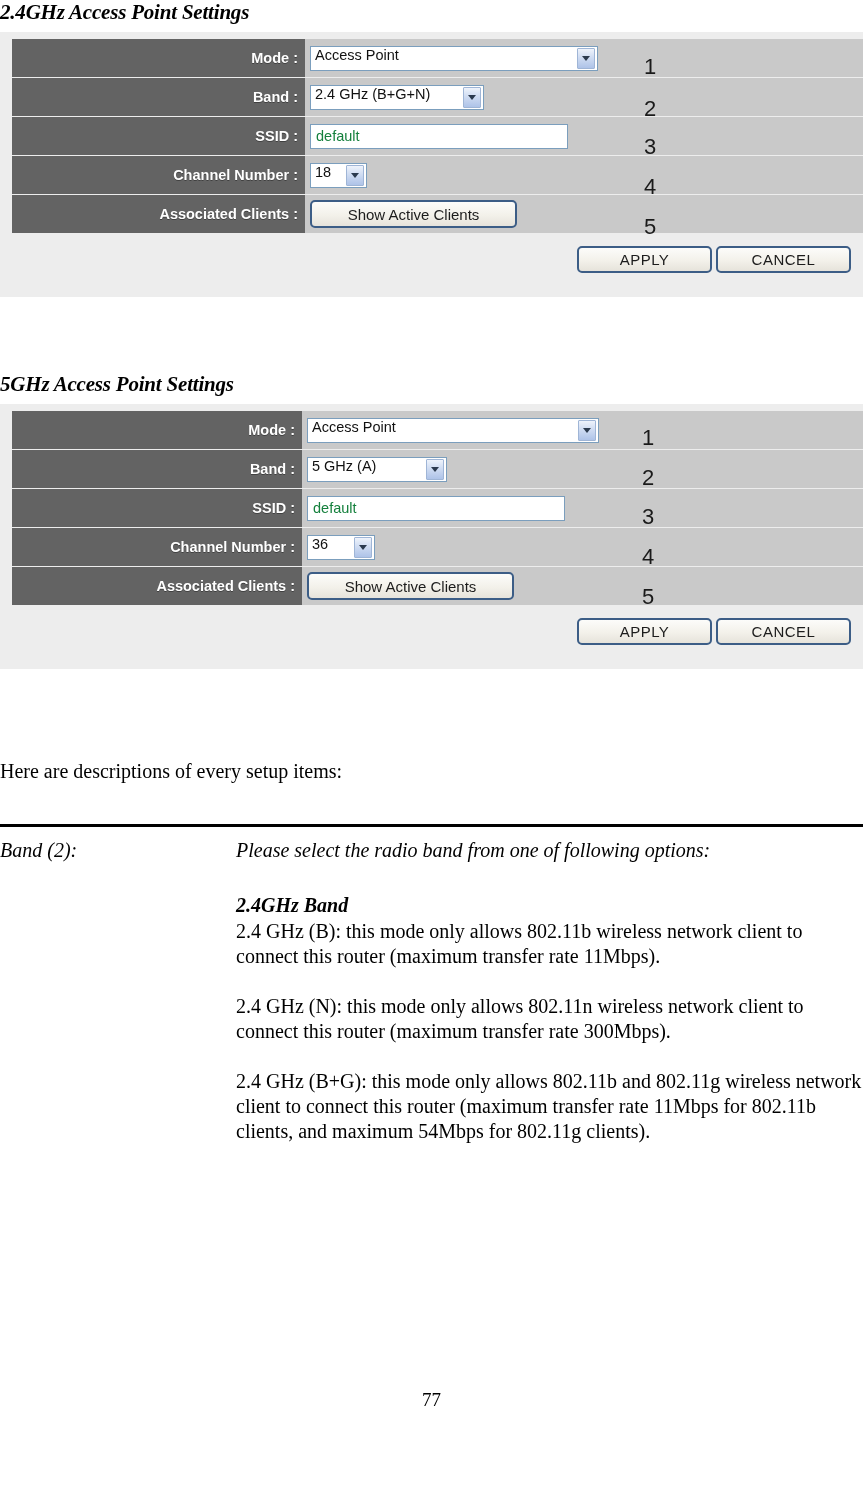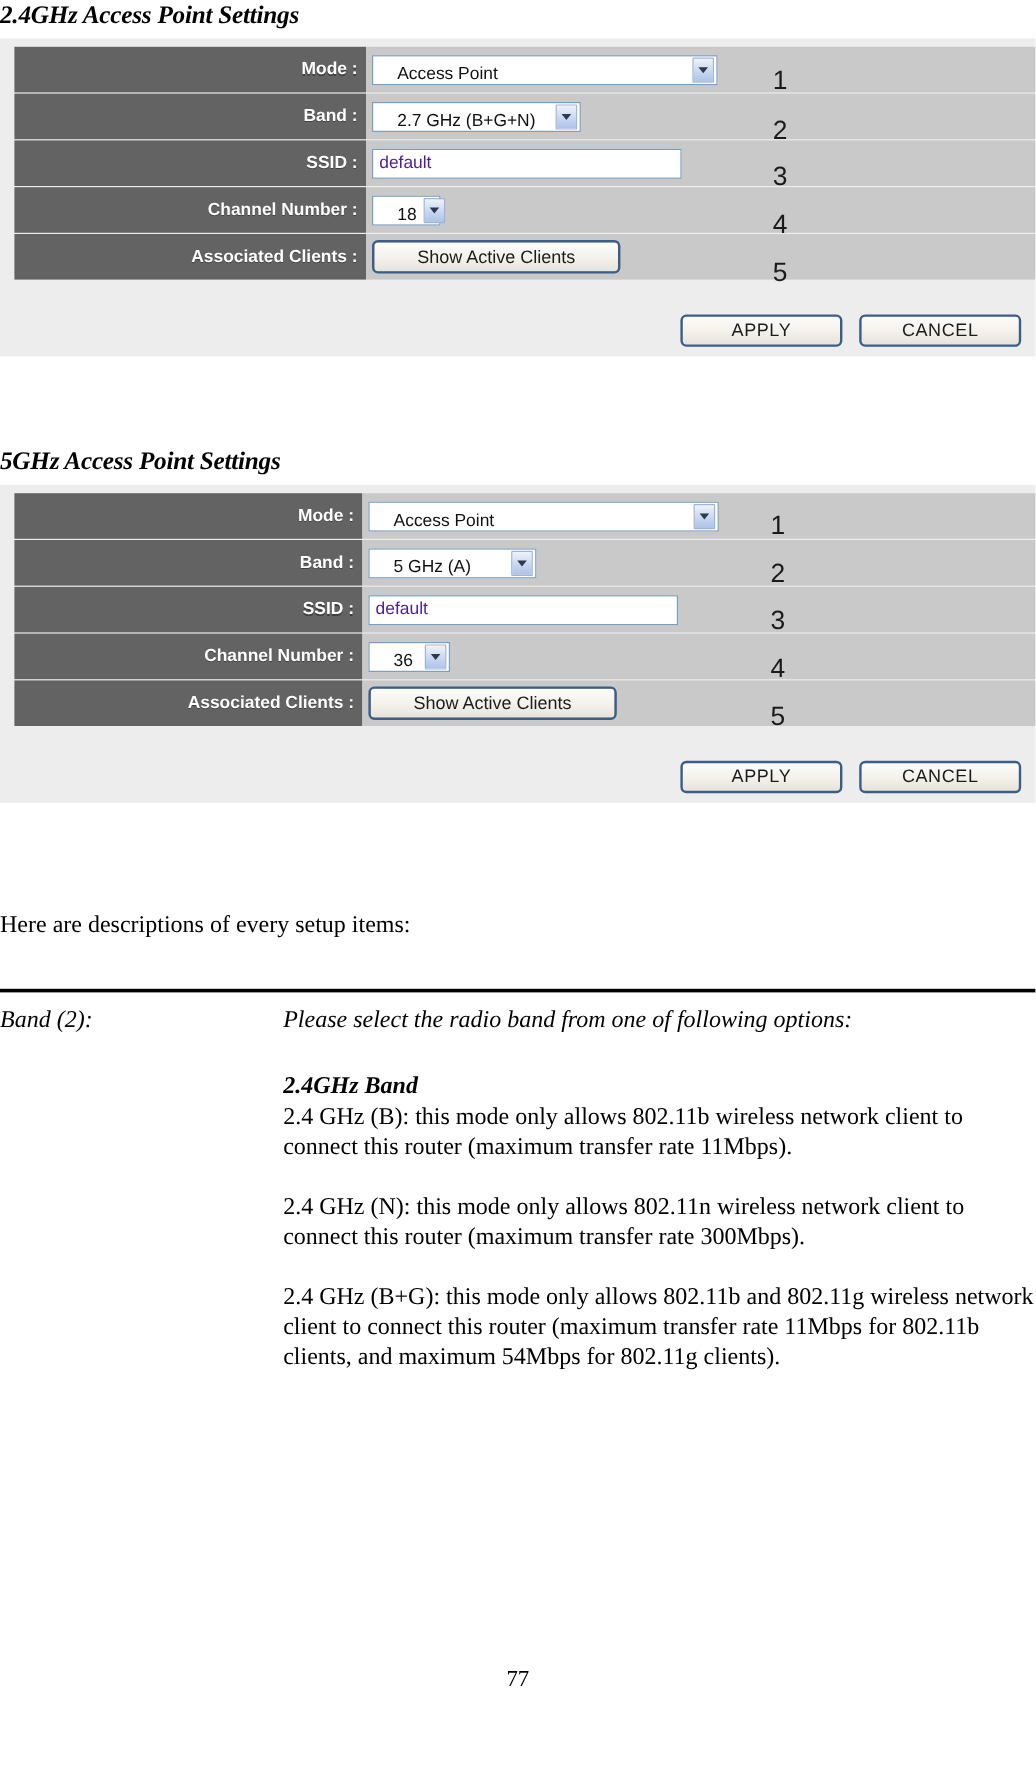--- a/index.html
+++ b/index.html
@@ -68,28 +68,28 @@
     font-family: "Liberation Sans", sans-serif;
     font-size: 22px;
     color: #1a1a1a;
     position: absolute;
     line-height: 1;
   }
 
   
   .sel {
     display: inline-flex;
-    align-items: flex-end;
+    align-items: flex-start;
     height: 25px;
     background: #ffffff;
     border: 1px solid #7b9ebd;
     font-family: "Liberation Sans", sans-serif;
     font-size: 14.5px;
     color: #111;
-    padding: 0 0 0 20px;
+    padding: 0 0 0 4px;
     justify-content: space-between;
   }
   .sel .sel-text { white-space: nowrap; padding-right: 6px; }
   .sel .arrow {
     width: 18px; height: 21px;
     margin: 1px 2px 1px 0;
     background: linear-gradient(to bottom, #eef3fb 0%, #cfdcf2 45%, #aec3e8 100%);
     border: 1px solid #9fb5d6;
     border-radius: 1px;
     position: relative;
@@ -106,21 +106,21 @@
     border-top: 5px solid #2b3a4e;
   }
 
   
   .txt {
     height: 25px;
     background: #ffffff;
     border: 1px solid #7b9ebd;
     font-family: "Liberation Sans", sans-serif;
     font-size: 14.5px;
-    color: #4c1d95;
+    color: #15803d;
     display: flex;
     align-items: center;
     padding-left: 5px;
   }
 
   
   .btn {
     display: inline-flex;
     align-items: center;
     justify-content: center;
@@ -131,22 +131,22 @@
     font-size: 15px;
     color: #1c1c1c;
     height: 28px;
     padding: 0 12px;
   }
 
   .actions {
     display: flex;
     justify-content: flex-end;
     align-items: center;
-    gap: 14px;
-    padding: 28px 12px 14px 0;
+    gap: 4px;
+    padding: 12px 12px 14px 0;
   }
   .actions .btn { width: 135px; height: 27px; font-size: 15px; letter-spacing: 0.5px; }
 
   
   .body-line {
     font-family: "Liberation Serif", serif;
     font-size: 20px;
     line-height: 25px;
     color: #000;
     margin-top: 11px;
@@ -203,21 +203,21 @@
           <span class="row-num" style="left:339px;top:17px;">1</span>
         </div>
       </div>
 
       <div class="row" style="padding-left:12px;">
         <div class="row-label" style="width:293px;">
           <span>Band :</span>
         </div>
         <div class="row-field">
           <div class="sel" style="width:174px;">
-            <span class="sel-text">2.7 GHz (B+G+N)</span>
+            <span class="sel-text">2.4 GHz (B+G+N)</span>
             <span class="arrow"></span>
           </div>
           <span class="row-num" style="left:339px;top:20px;">2</span>
         </div>
       </div>
 
       <div class="row" style="padding-left:12px;">
         <div class="row-label" style="width:293px;">
           <span>SSID :</span>
         </div>

